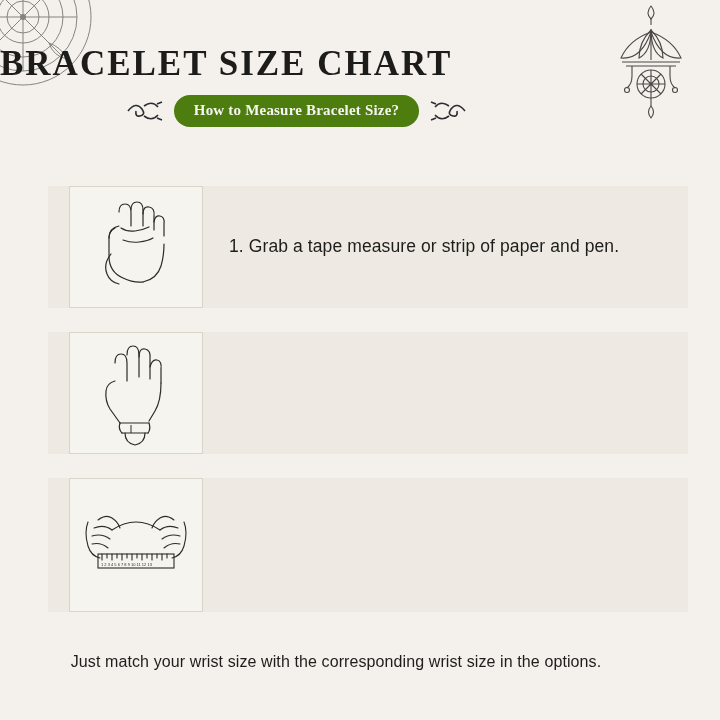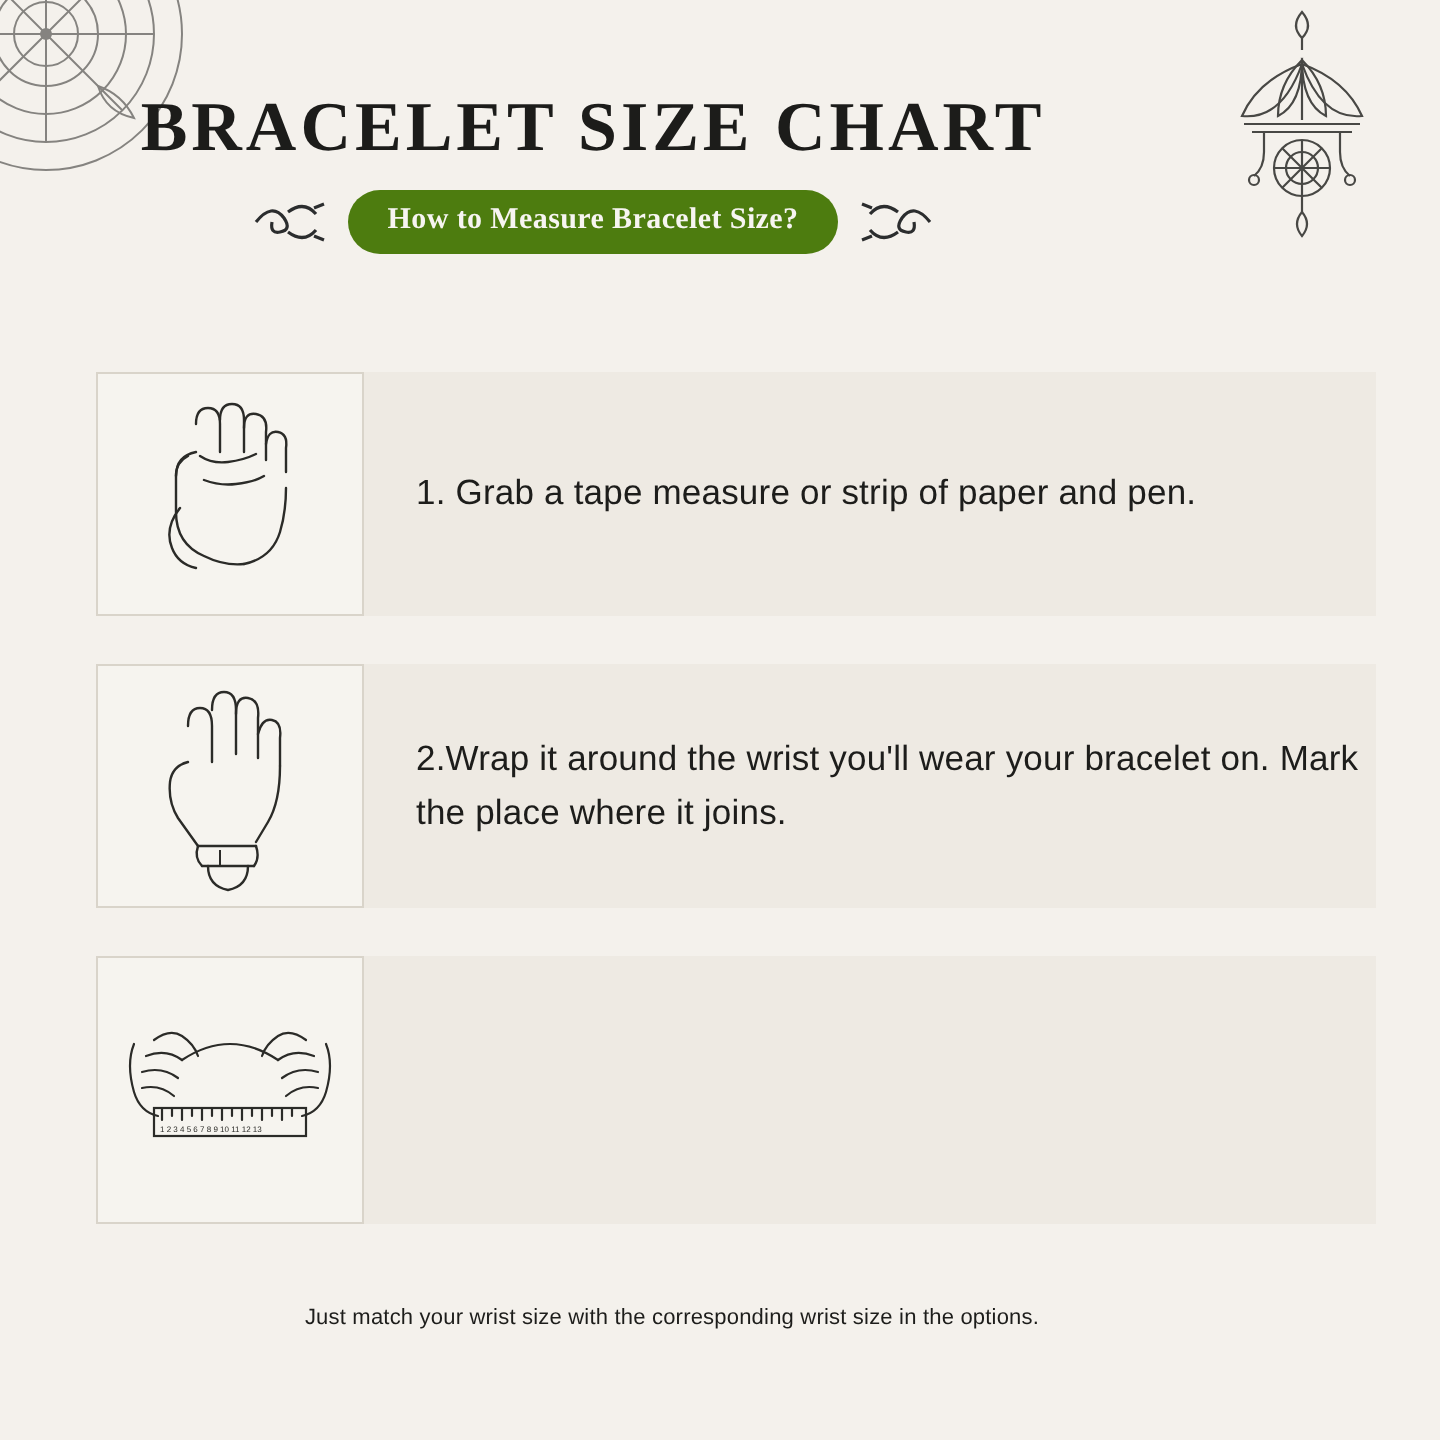--- a/index.html
+++ b/index.html
@@ -35,21 +35,21 @@
     opacity: .85;
     pointer-events: none;
   }
 
   
   .header {
     position: absolute;
     top: 46px;
     left: 0;
     width: 593px;
-    text-align: center;
+    text-align: left;
   }
   .title {
     font-family: "Liberation Serif", serif;
     font-size: 35px;
     letter-spacing: 2.0px;
     color: #1c1c1a;
     font-weight: 700;
     margin: 0;
     line-height: 1;
   }
@@ -83,22 +83,23 @@
     position: absolute;
     top: 186px;
     left: 0;
     width: 720px;
   }
   .step {
     position: relative;
     display: flex;
     align-items: stretch;
     margin-bottom: 24px;
-    padding-left: 48px;
+    padding-left: 69px;
     padding-right: 32px;
+    text-align: center;
   }
   .step-band {
     position: absolute;
     left: 48px;
     right: 32px;
     top: 0;
     bottom: 0;
     background: #eeeae3;
     z-index: 0;
   }
@@ -130,21 +131,21 @@
   .step2 .thumb { height: 122px; }
   .step3 .thumb { height: 134px; }
 
   
   .footer {
     position: absolute;
     left: 0;
     top: 653px;
     width: 672px;
     text-align: center;
-    font-size: 11px;
+    font-size: 16px;
     color: #1d1d1b;
     letter-spacing: .1px;
   }
 </style>
 </head>
 <body>
 
 <svg class="mandala-tl" viewBox="0 0 150 150">
   <g fill="none" stroke="#2b2b28" stroke-width="1">
     <circle cx="75" cy="75" r="16"></circle>
@@ -262,21 +263,20 @@
           <path d="M41 96 h26"></path>
           <path d="M44 96 q0 10 10 12 q10 -2 10 -12"></path>
           <path d="M39 86 q-2 6 2 10"></path>
           <path d="M68 86 q2 6 -1 10"></path>
         </g>
         <g fill="none" stroke="#2b2b28" stroke-width="1">
           <path d="M50 88 v8"></path>
         </g>
       </svg>
     </div>
-    <div class="step-text">2.Wrap it around the wrist you'll wear your bracelet on. Mark the place where it joins.</div>
   </div>
 
   <div class="step step3">
     <div class="step-band"></div>
     <div class="thumb">
       <svg width="120" height="118" viewBox="0 0 120 118">
         <g fill="none" stroke="#2b2b28" stroke-width="1.1" stroke-linecap="round">
 
           <path d="M22 34 q8 -6 14 -2 q6 4 8 10"></path>
           <path d="M18 42 q10 -4 18 2"></path>

